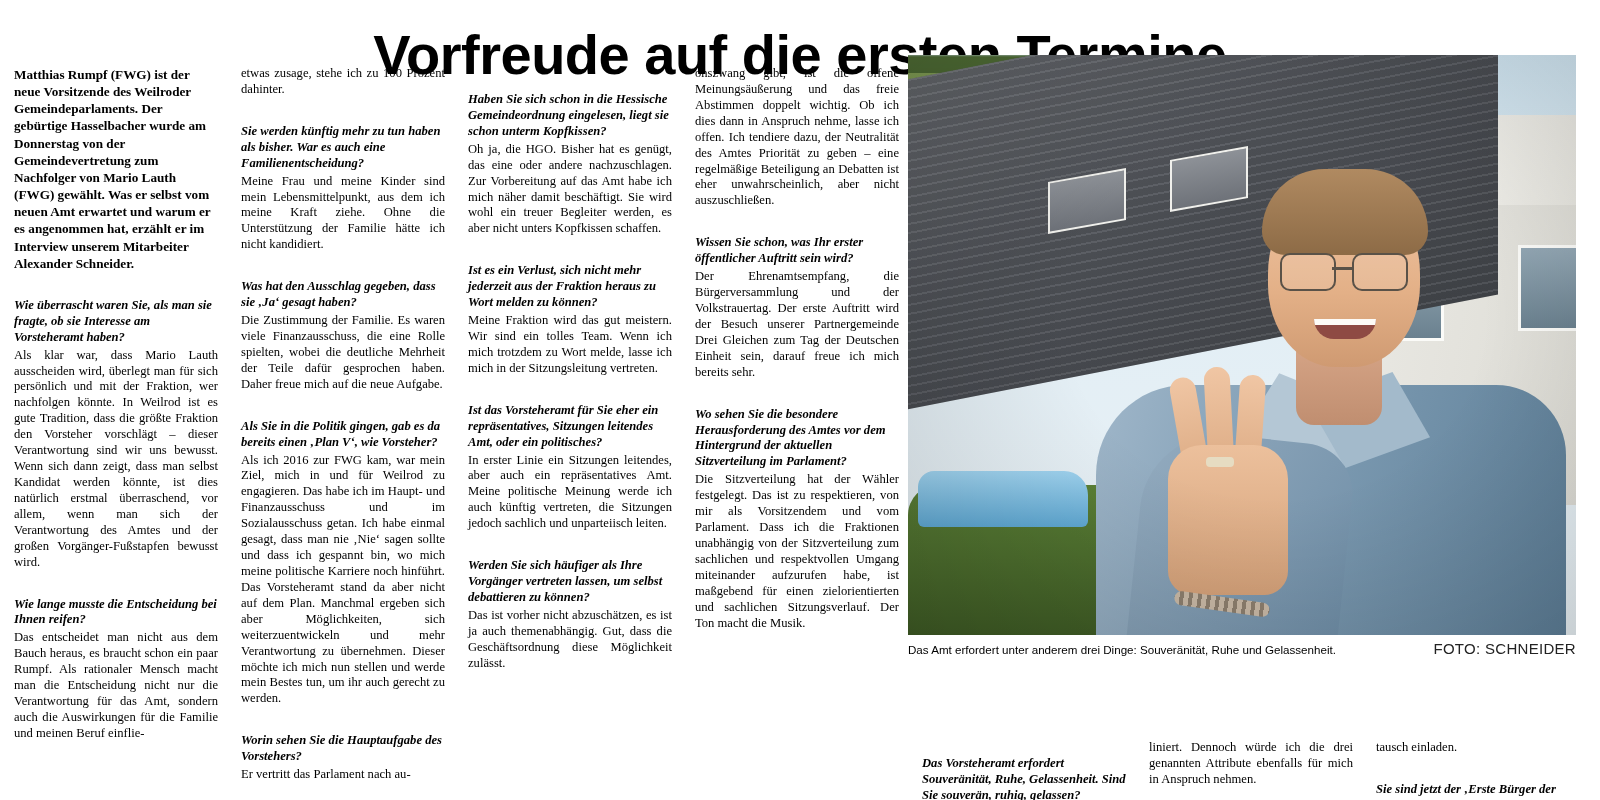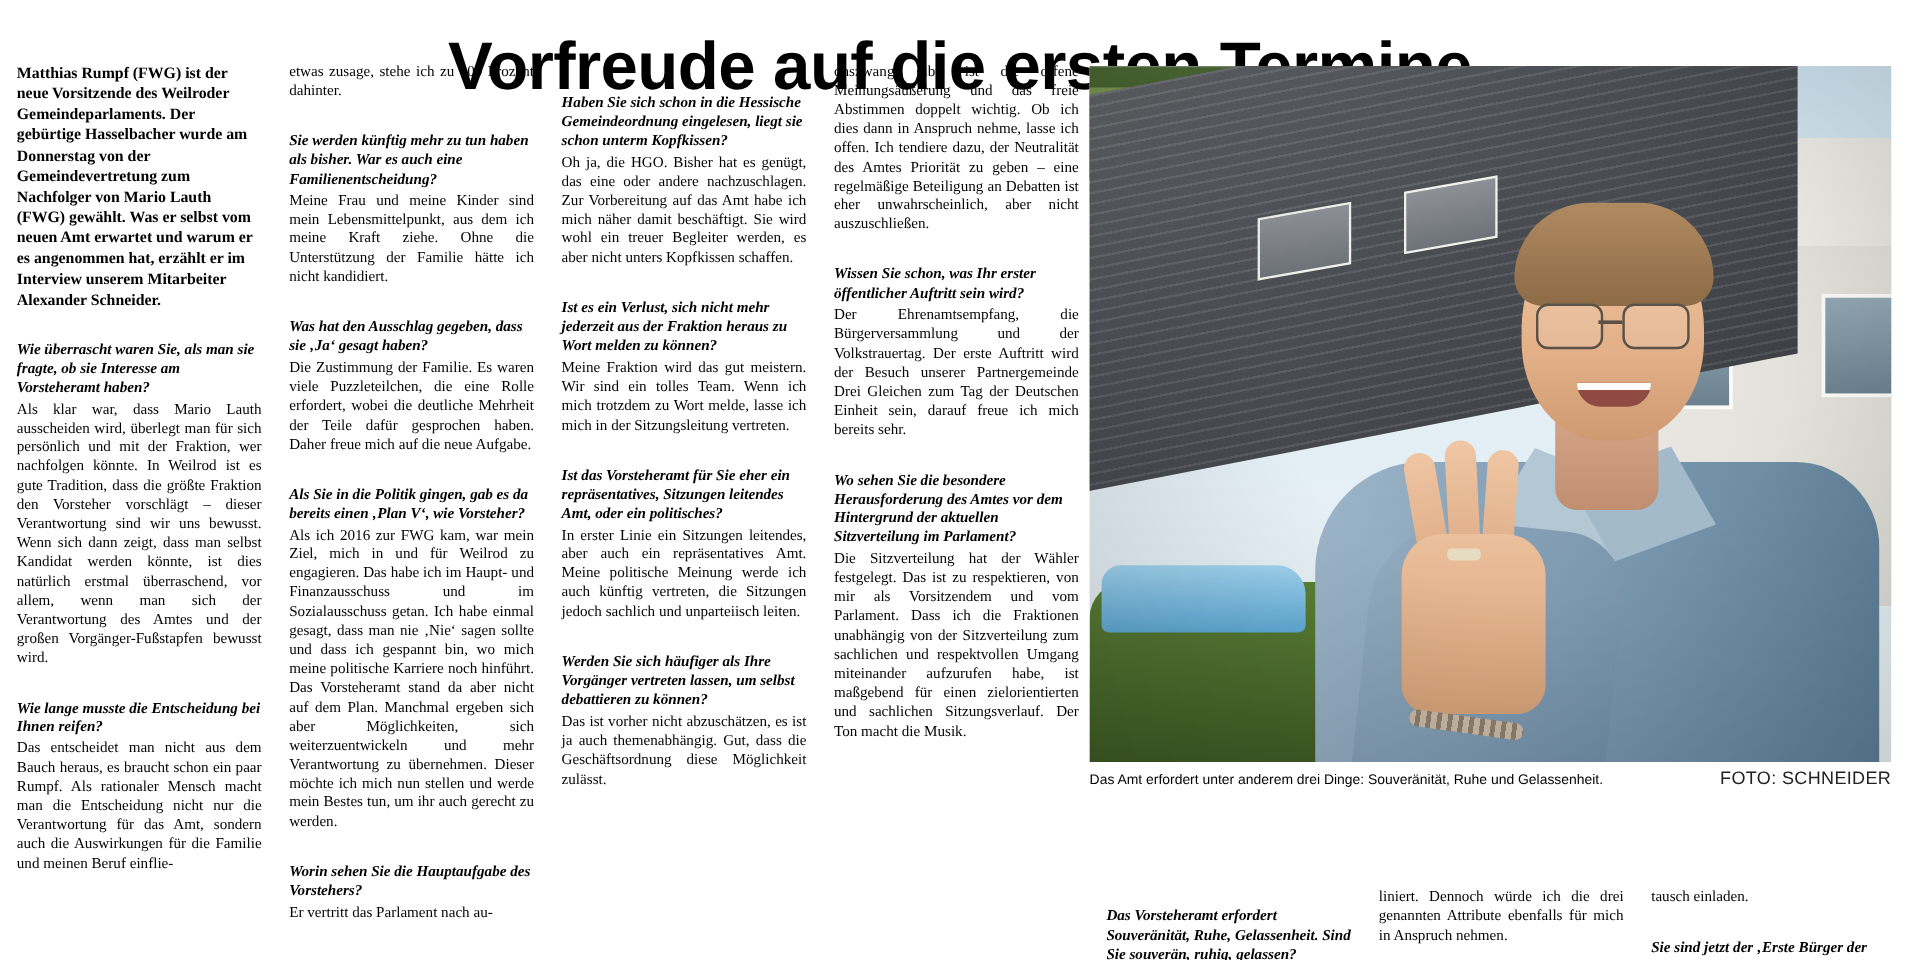--- a/index.html
+++ b/index.html
@@ -34,21 +34,21 @@
   }
   .columns {
     position: absolute;
     top: 50px;
     left: 14px;
     width: 1576px;
     height: 750px;
   }
   .col {
     position: absolute;
-    top: 2px;
+    top: 16px;
     width: 204px;
     font-size: 12.6px;
     line-height: 1.265;
     text-align: justify;
     hyphens: auto;
     -webkit-hyphens: auto;
   }
   .col.c1 { left: 0; }
   .col.c2 { left: 227px; }
   .col.c3 { left: 454px; }
@@ -271,21 +271,21 @@
       <p class="a">Als klar war, dass Mario Lauth ausscheiden wird, überlegt man für sich persönlich und mit der Fraktion, wer nachfolgen könnte. In Weilrod ist es gute Tradition, dass die größte Fraktion den Vorsteher vorschlägt – dieser Verantwortung sind wir uns bewusst. Wenn sich dann zeigt, dass man selbst Kandidat werden könnte, ist dies natürlich erstmal überraschend, vor allem, wenn man sich der Verantwortung des Amtes und der großen Vorgänger-Fußstapfen bewusst wird.</p>
       <p class="q">Wie lange musste die Entscheidung bei Ihnen reifen?</p>
       <p class="a">Das entscheidet man nicht aus dem Bauch heraus, es braucht schon ein paar Rumpf. Als rationaler Mensch macht man die Entscheidung nicht nur die Verantwortung für das Amt, sondern auch die Auswirkungen für die Familie und meinen Beruf einflie-</p>
     </div>
 
     <div class="col c2">
       <p class="a">etwas zusage, stehe ich zu 100 Prozent dahinter.</p>
       <p class="q">Sie werden künftig mehr zu tun haben als bisher. War es auch eine Familienentscheidung?</p>
       <p class="a">Meine Frau und meine Kinder sind mein Lebensmittelpunkt, aus dem ich meine Kraft ziehe. Ohne die Unterstützung der Familie hätte ich nicht kandidiert.</p>
       <p class="q">Was hat den Ausschlag gegeben, dass sie ‚Ja‘ gesagt haben?</p>
-      <p class="a">Die Zustimmung der Familie. Es waren viele Puzzleteilchen, die eine Rolle erfordert, wobei die deutliche Mehrheit der Teile dafür gesprochen haben. Daher freue mich auf die neue Aufgabe.</p>
+      <p class="a">Die Zustimmung der Familie. Es waren viele Finanzausschuss, die eine Rolle spielten, wobei die deutliche Mehrheit der Teile dafür gesprochen haben. Daher freue mich auf die neue Aufgabe.</p>
       <p class="q">Als Sie in die Politik gingen, gab es da bereits einen ‚Plan V‘, wie Vorsteher?</p>
       <p class="a">Als ich 2016 zur FWG kam, war mein Ziel, mich in und für Weilrod zu engagieren. Das habe ich im Haupt- und Finanzausschuss und im Sozialausschuss getan. Ich habe einmal gesagt, dass man nie ‚Nie‘ sagen sollte und dass ich gespannt bin, wo mich meine politische Karriere noch hinführt. Das Vorsteheramt stand da aber nicht auf dem Plan. Manchmal ergeben sich aber Möglichkeiten, sich weiterzuentwickeln und mehr Verantwortung zu übernehmen. Dieser möchte ich mich nun stellen und werde mein Bestes tun, um ihr auch gerecht zu werden.</p>
       <p class="q">Worin sehen Sie die Hauptaufgabe des Vorstehers?</p>
       <p class="a">Er vertritt das Parlament nach au-</p>
     </div>
 
     <div class="col c3">
       <p class="q">Haben Sie sich schon in die Hessische Gemeindeordnung eingelesen, liegt sie schon unterm Kopfkissen?</p>
       <p class="a">Oh ja, die HGO. Bisher hat es genügt, das eine oder andere nachzuschlagen. Zur Vorbereitung auf das Amt habe ich mich näher damit beschäftigt. Sie wird wohl ein treuer Begleiter werden, es aber nicht unters Kopfkissen schaffen.</p>
       <p class="q">Ist es ein Verlust, sich nicht mehr jederzeit aus der Fraktion heraus zu Wort melden zu können?</p>

